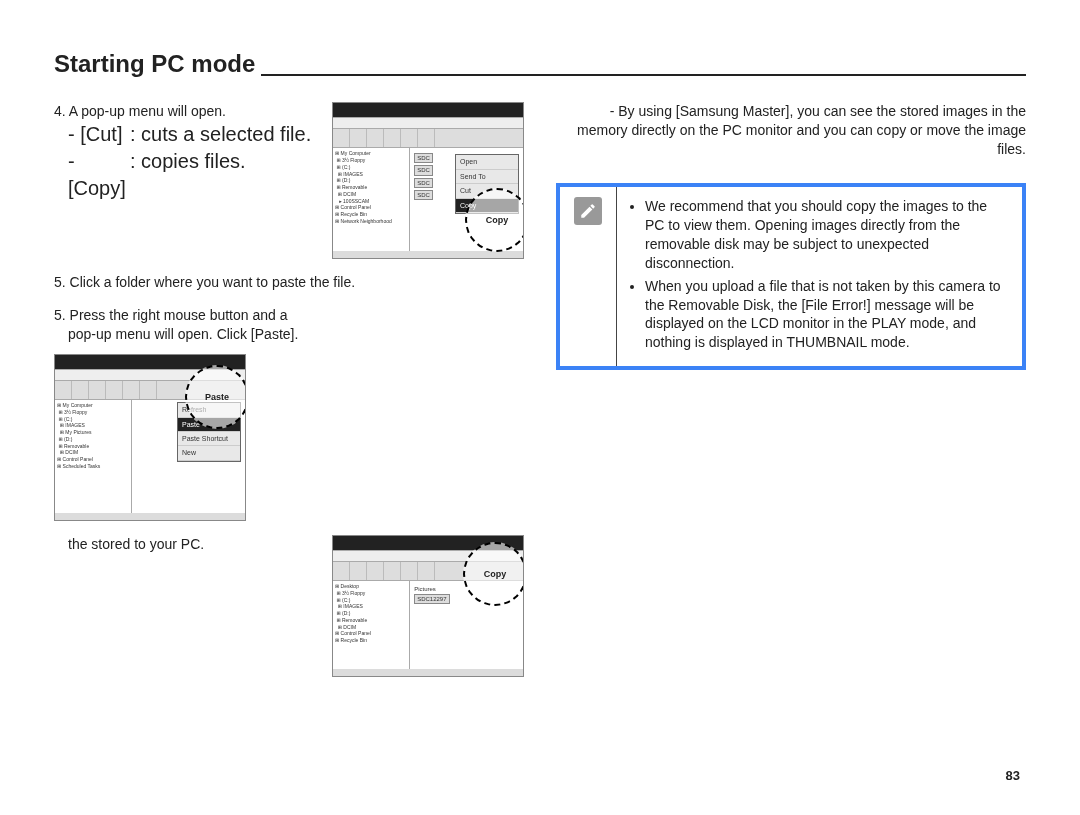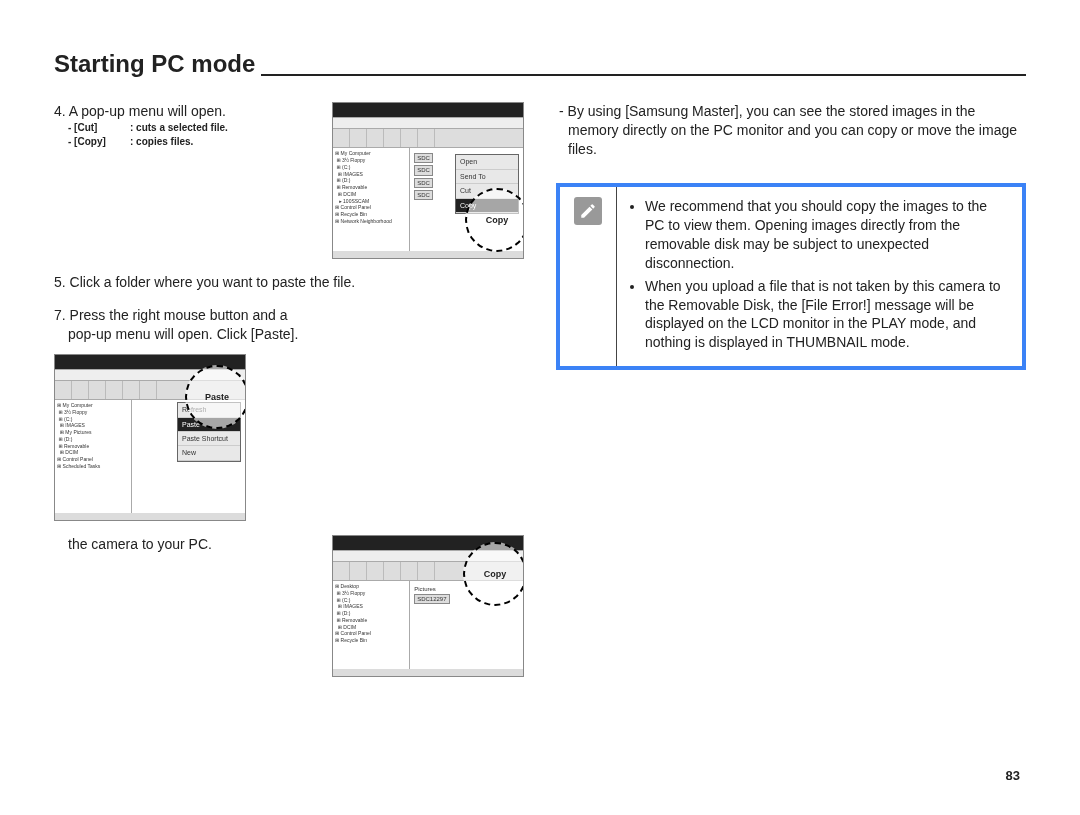--- a/index.html
+++ b/index.html
@@ -134,22 +134,21 @@
     border-radius: 50%;
     background: rgba(255,255,255,0.6);
     display: flex;
     align-items: center;
     justify-content: center;
     font-size: 9px;
     font-weight: bold;
     text-align: center;
   }
   .defs {
-    font-size: 10px;
-    font-weight: bold;
+    font-size: 20px;
   }
   .def-row { display: flex; }
   .def-key { width: 62px; }
   .note-box {
     margin-top: 24px;
     border: 4px solid #3b82f6;
     display: flex;
     align-items: flex-start;
   }
   .note-icon {
@@ -265,21 +264,21 @@
           </div>
           <div class="callout">Copy</div>
         </div>
       </div>
 
       <div class="step">
         <div>5. Click a folder where you want to paste the file.</div>
       </div>
 
       <div class="step">
-        <div>7. Press the right mouse button and a</div>
+        <div>5. Press the right mouse button and a</div>
         <div style="margin-left:14px;">pop-up menu will open. Click [Paste].</div>
         <div class="thumb small" style="margin-top:10px;">
           <div class="win-titlebar"></div>
           <div class="win-menubar"></div>
           <div class="win-toolbar">
             <div class="tool-btn"></div>
               <div class="tool-btn"></div>
               <div class="tool-btn"></div>
             <div class="tool-btn"></div>
               <div class="tool-btn"></div>
@@ -306,21 +305,21 @@
                 <div>New</div>
               </div>
             </div>
           </div>
           <div class="callout" style="top:10px; right:-4px;">Paste</div>
         </div>
       </div>
 
       <div class="step step-row">
         <div class="step-text">
-          <div style="margin-left:14px;">the camera to your PC.</div>
+          <div style="margin-left:14px;">the stored to your PC.</div>
         </div>
         <div class="thumb" style="height:140px;">
           <div class="win-titlebar"></div>
           <div class="win-menubar"></div>
           <div class="win-toolbar">
             <div class="tool-btn"></div>
               <div class="tool-btn"></div>
               <div class="tool-btn"></div>
             <div class="tool-btn"></div>
               <div class="tool-btn"></div>
@@ -343,21 +342,21 @@
               <span class="chip" style="font-size:6px;">SDC12297</span>
             </div>
           </div>
           <div class="callout" style="top:6px; right:-4px;">Copy</div>
         </div>
       </div>
 
     </div>
 
     <div class="col">
-      <div class="step" style="margin-left:12px; text-indent:-9px;">- By using [Samsung Master], you can see the stored images in the memory directly on the PC monitor and you can copy or move the image files.</div>
+      <div class="step" style="margin-left:12px; text-indent:-9px;text-align:right;">- By using [Samsung Master], you can see the stored images in the memory directly on the PC monitor and you can copy or move the image files.</div>
 
       <div class="note-box">
         <div class="note-icon">
           <div class="pencil-circle">
             <svg width="18" height="18" viewBox="0 0 24 24">
               <path d="M3 17.25V21h3.75L17.8 9.94l-3.75-3.75L3 17.25zM20.7 7.04a1 1 0 0 0 0-1.41l-2.34-2.34a1 1 0 0 0-1.41 0l-1.83 1.83 3.75 3.75 1.83-1.83z" fill="#fff"></path>
             </svg>
           </div>
         </div>
         <div class="note-body">

